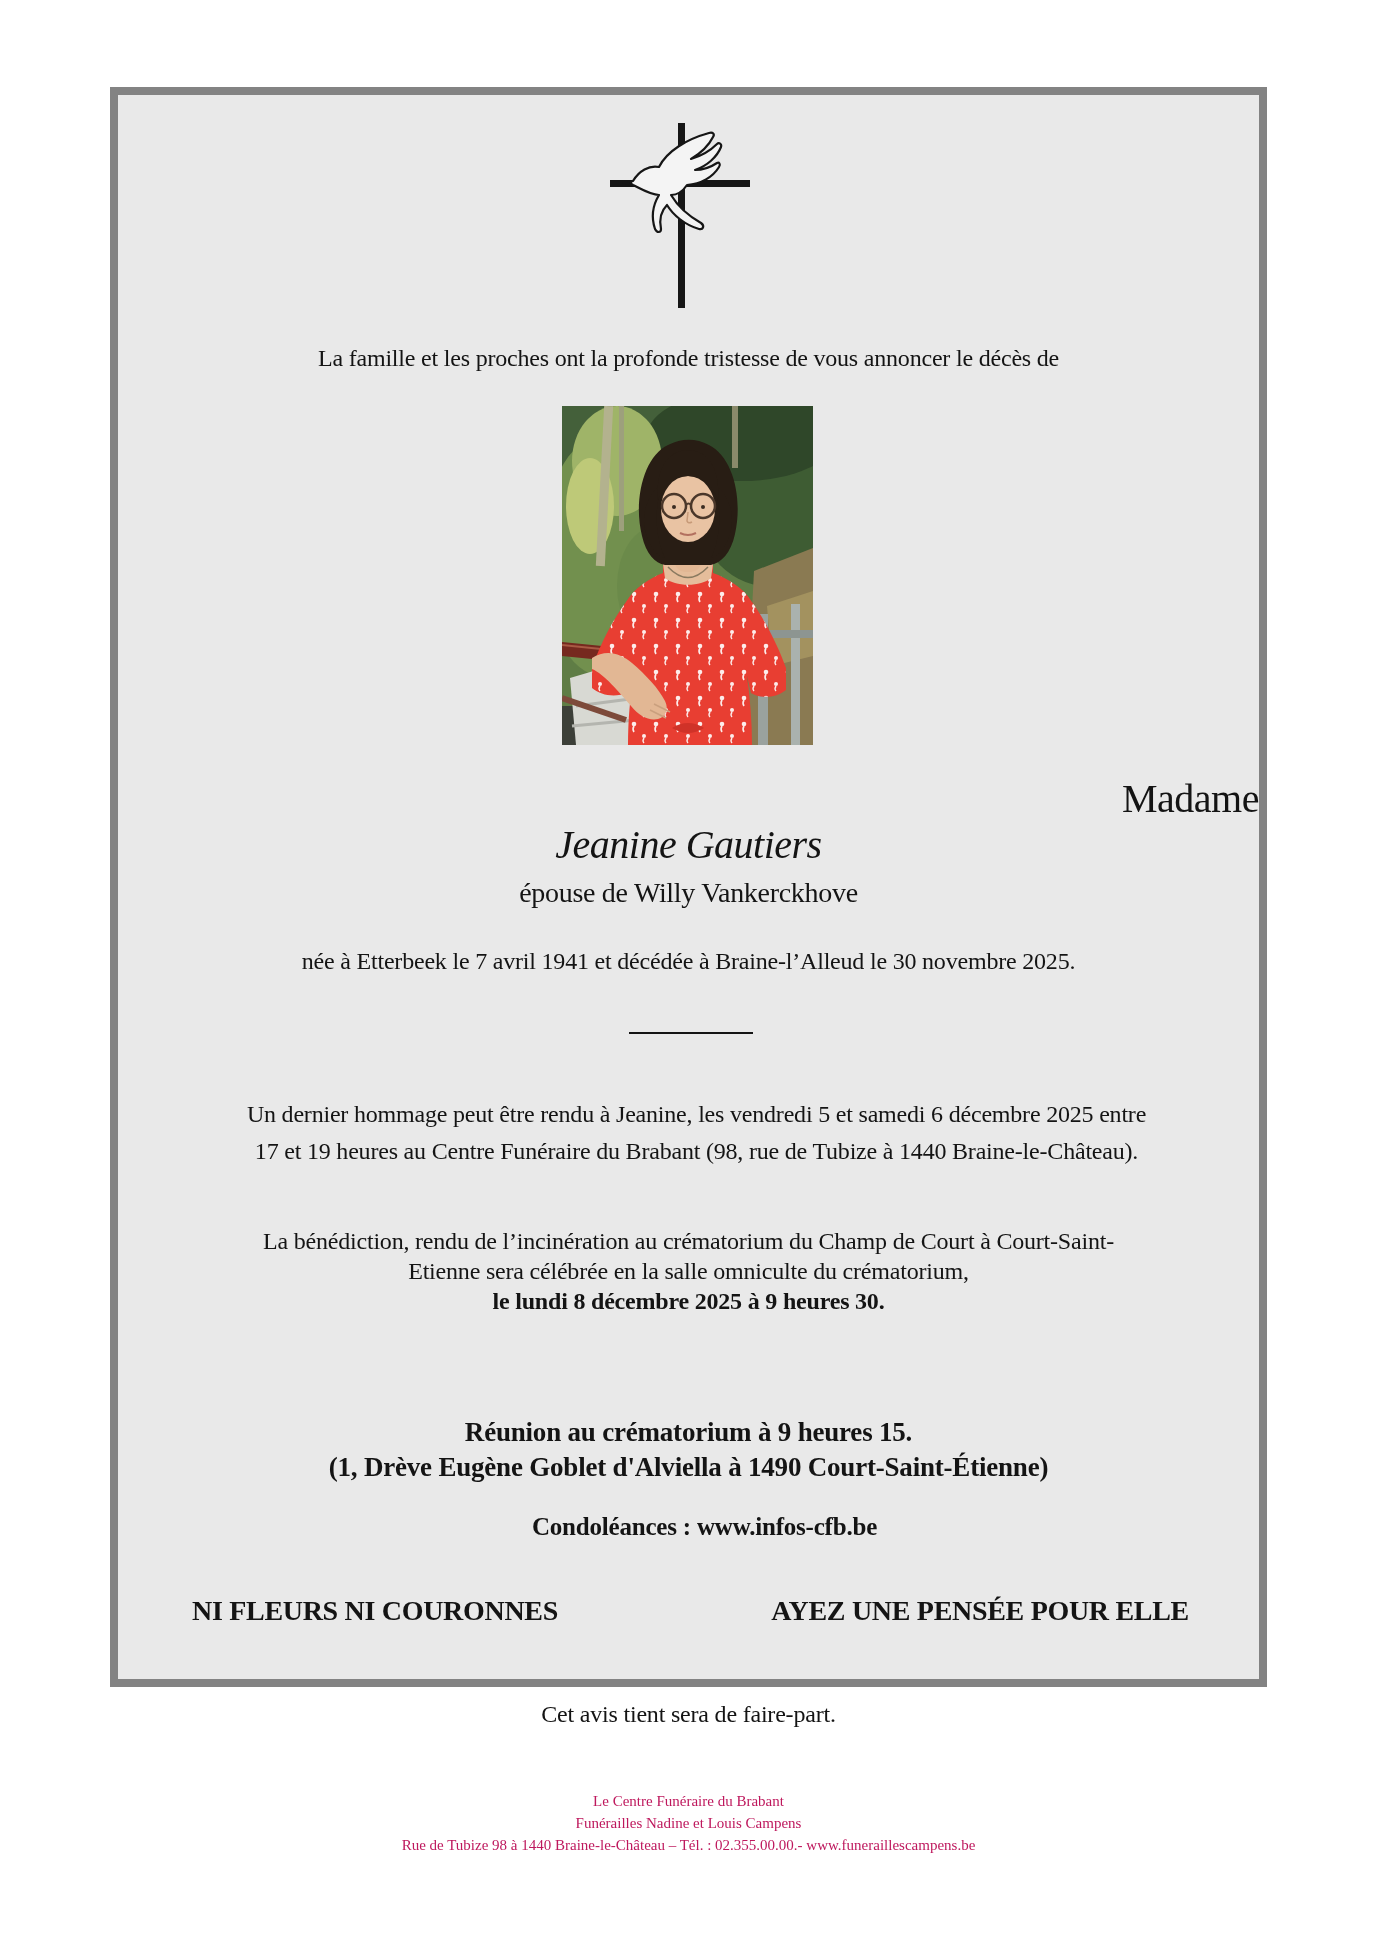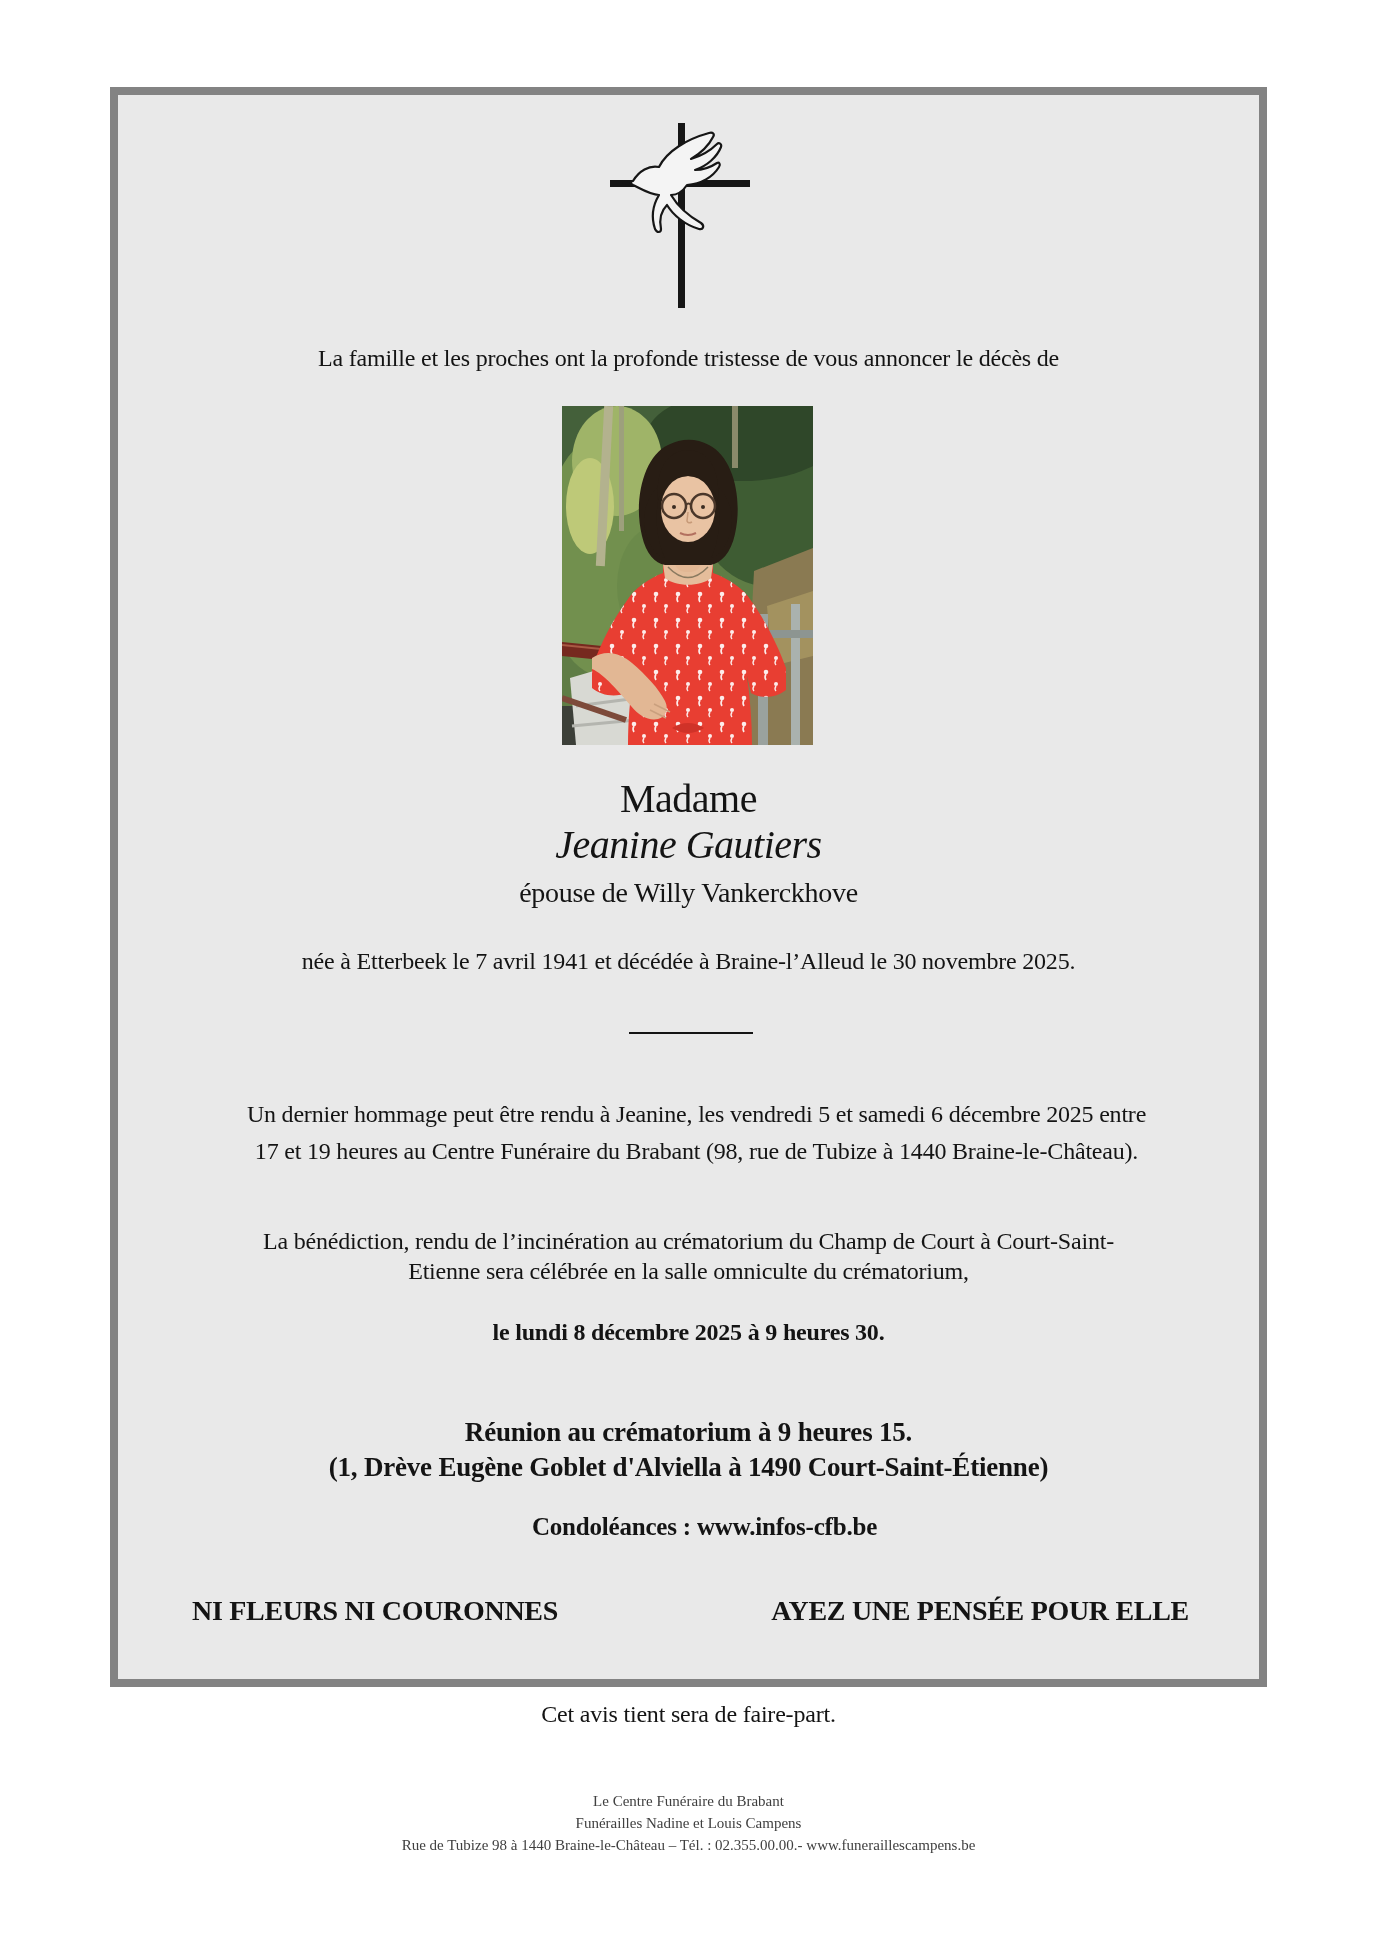--- a/index.html
+++ b/index.html
@@ -9,37 +9,37 @@
     -webkit-font-smoothing:antialiased;
   }
   .card{
     position:absolute;left:110px;top:87px;width:1157px;height:1600px;
     box-sizing:border-box;border:8px solid #838383;background:#e9e9e9;
   }
   .abs{position:absolute;left:0;width:100%;text-align:center;}
   .symbol{position:absolute;left:491px;top:28px;width:160px;height:185px;}
   .announce{top:250px;font-size:24px;letter-spacing:-0.2px;}
   .photo{position:absolute;left:444px;top:311px;width:251px;height:339px;overflow:hidden;}
-  .madame{top:680px;font-size:40px;letter-spacing:-0.5px;}
+  .madame{top:680px;font-size:40px;letter-spacing:-0.5px;text-align:right;}
   .name{top:726px;font-size:40px;letter-spacing:-0.5px;font-style:italic;}
   .epouse{top:782px;font-size:28px;letter-spacing:-0.3px;}
   .nee{top:853px;font-size:24px;letter-spacing:-0.2px;}
   .divider{position:absolute;left:511px;top:937px;width:124px;height:0;border-top:2px solid #141414;}
   .hommage{top:1001px;font-size:24px;line-height:37px;letter-spacing:-0.2px;margin-left:8px;}
   .bened{top:1131px;font-size:24px;line-height:30px;letter-spacing:-0.2px;}
-  .bold{font-weight:bold;margin-top:31px;}
+  .bold{font-weight:bold;}
   .reunion{top:1288px;font-size:27px;line-height:35px;font-weight:bold;letter-spacing:-0.2px;margin-top:32px;}
   .condol{top:1418px;font-size:25px;font-weight:bold;letter-spacing:-0.2px;padding-left:16px;}
   .flowersrow{
     position:absolute;top:1500px;left:0;width:100%;box-sizing:border-box;
     padding:0 70px 0 74px;display:flex;justify-content:space-between;
     font-size:28px;font-weight:bold;letter-spacing:-0.3px;align-items:flex-end;
   }
   .avis{top:1606px;font-size:24px;letter-spacing:-0.2px;}
-  .footer{top:1695px;font-size:15px;line-height:22px;color:#404040;}
+  .footer{top:1695px;font-size:15px;line-height:22px;color:#be185d;}
   svg{display:block;}
 </style>
 </head>
 <body>
 
 <div class="card">
 
   <div class="symbol">
     <svg width="160" height="185" viewBox="0 0 160 185" xmlns="http://www.w3.org/2000/svg">
       <rect x="69" y="0" width="7" height="185" fill="#161616"></rect>

